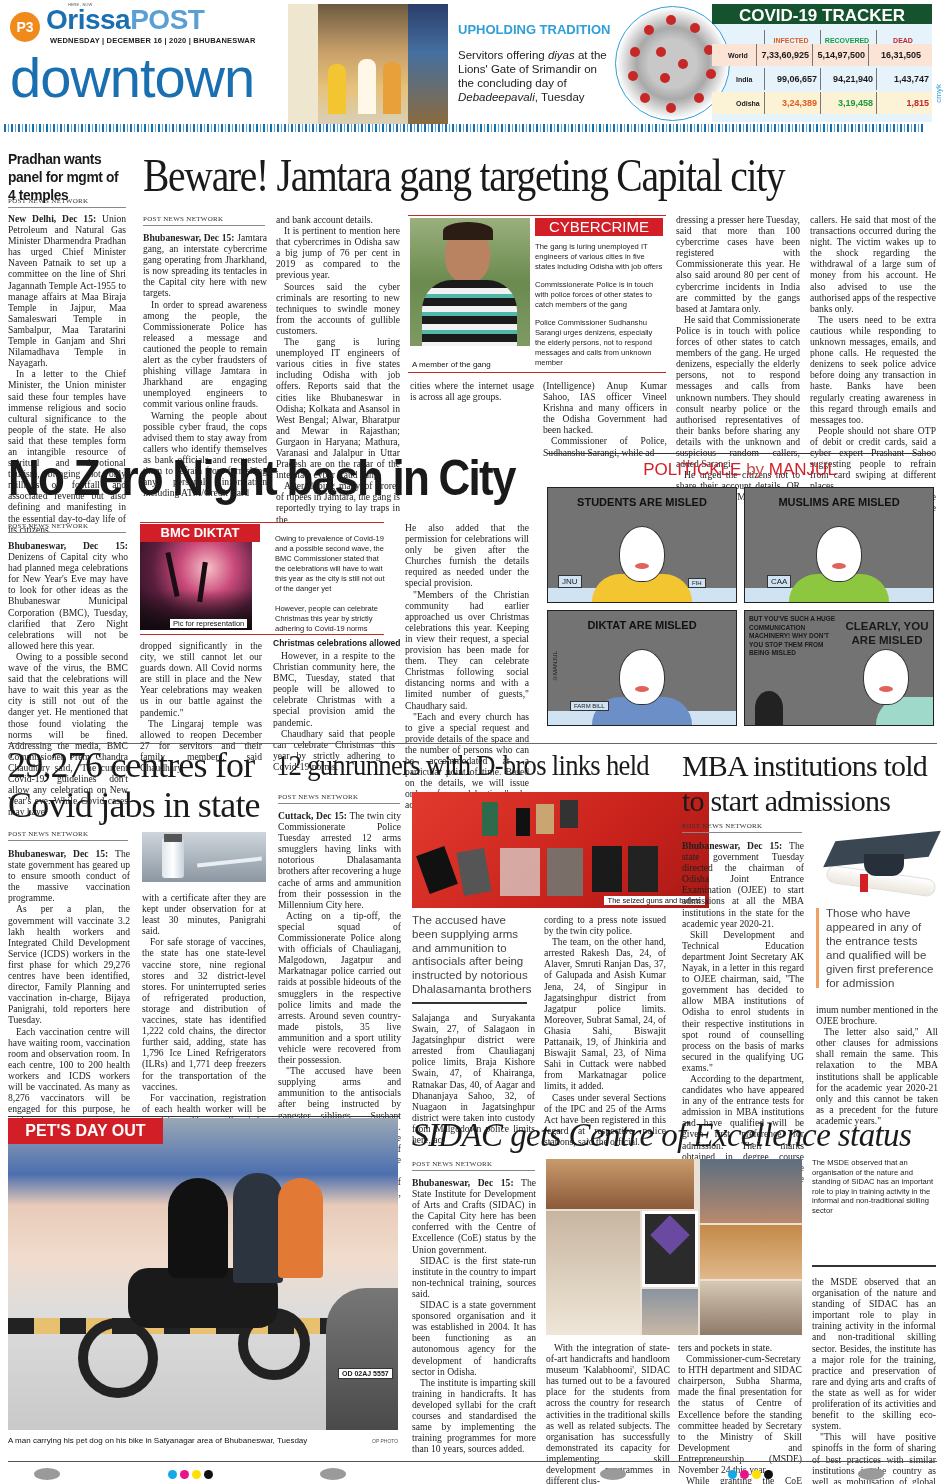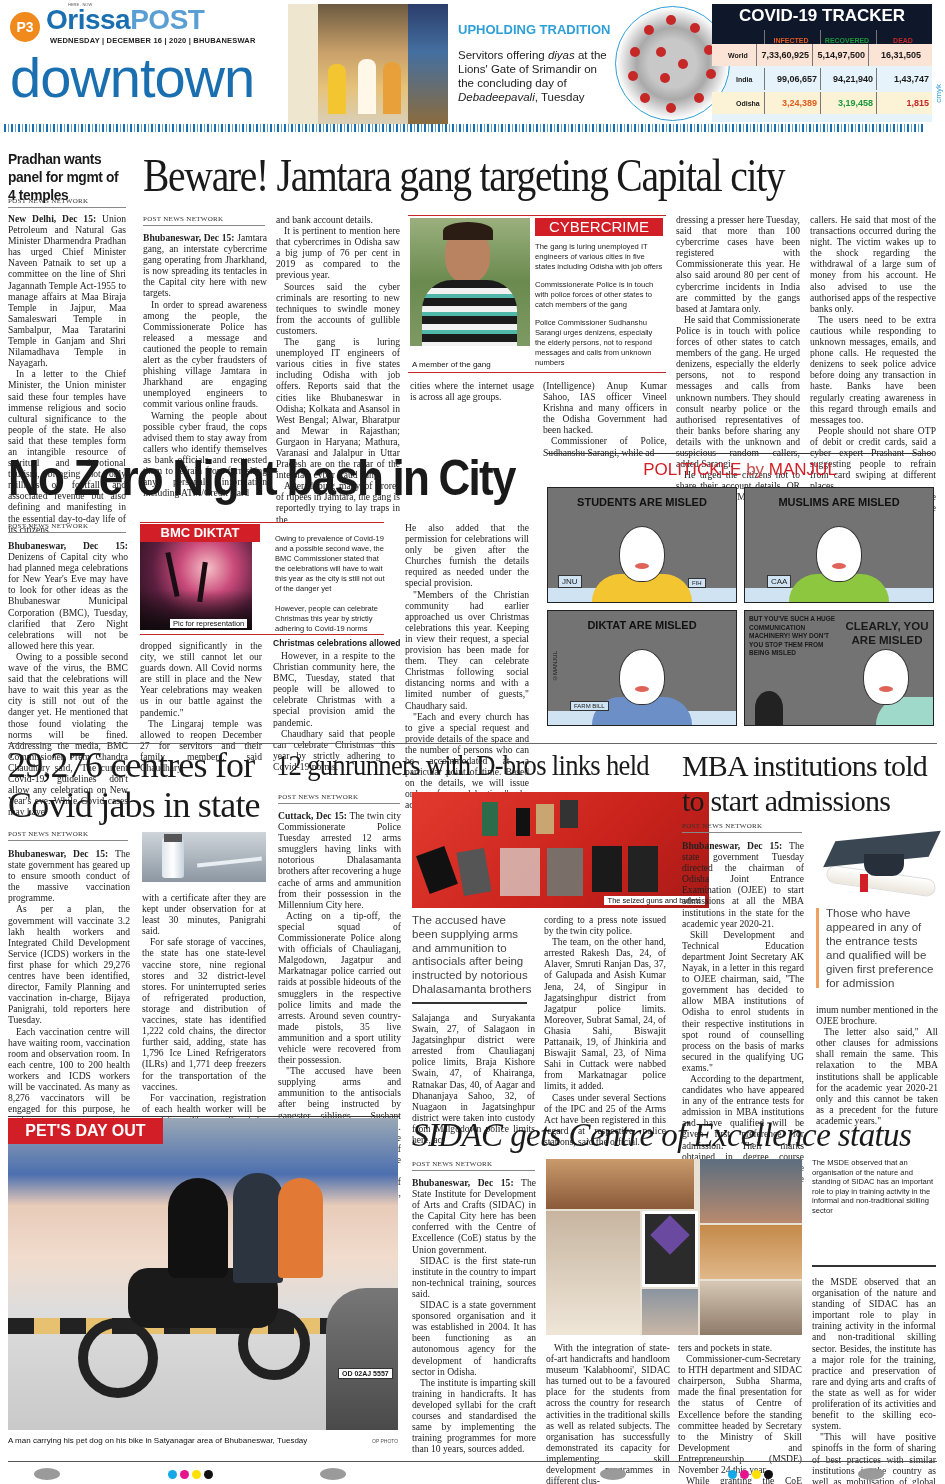--- a/index.html
+++ b/index.html
@@ -19,21 +19,21 @@
 .caption{font-family:"Liberation Sans",sans-serif;font-size:8px;color:#111}
 
 .p3badge{left:10px;top:12px;width:30px;height:30px;border-radius:50%;background:#f08a1c;color:#fff;font-family:"Liberation Sans",sans-serif;font-weight:bold;font-size:14px;line-height:30px;text-align:center}
 .logo{left:46px;top:4px;font-family:"Liberation Sans",sans-serif;font-weight:bold;font-size:28px;color:#1a6fb0;letter-spacing:-.5px}
 .logo .post{color:#5a9fd4}
 .dateline{left:50px;top:36px;font-family:"Liberation Sans",sans-serif;font-size:7.5px;font-weight:bold;color:#222;letter-spacing:.2px}
 .section{left:10px;top:48px;font-family:"Liberation Sans",sans-serif;font-size:56px;color:#1a6fb0;font-weight:normal;letter-spacing:-1px;line-height:60px}
 .stripe{left:4px;top:124px;width:920px;height:8px;background:repeating-linear-gradient(90deg,#1a6fb0 0 2px,#fff 2px 4px,#5a9fd4 4px 5px,#fff 5px 7px)}
 
 .tracker{left:712px;top:4px;width:220px;height:118px;background:#e6f3fb}
-.tracker-title{left:712px;top:4px;width:220px;height:40px;background:#0f172a;color:#fff;font-family:"Liberation Sans",sans-serif;font-weight:bold;font-size:17px;text-align:center;line-height:24px}
+.tracker-title{left:712px;top:4px;width:220px;height:20px;background:#14532d;color:#fff;font-family:"Liberation Sans",sans-serif;font-weight:bold;font-size:17px;text-align:center;line-height:24px}
 .trow{position:absolute;left:736px;width:196px;height:22px;font-family:"Liberation Sans",sans-serif;font-size:9px;font-weight:bold;display:flex;align-items:center}
 .trow .lbl{width:28px;font-size:7px}
 .trow .v{width:56px;text-align:right;padding-right:3px;border-left:1px solid #777;height:100%;line-height:22px}
 .virus{left:615px;top:6px;width:115px;height:115px;border-radius:50%;border:1.5px solid #2f9fd8;background:radial-gradient(circle at 50% 50%,#c8c8c8 0 30%,#a9a9a9 45%,#fff 70%)}
 .virus i{position:absolute;width:10px;height:10px;border-radius:50%;background:#c62828}
 
 .panel{position:absolute;border:1.5px solid #222;background:#737373;overflow:hidden}
 .panel .say{position:absolute;left:0;right:0;top:8px;text-align:center;font-family:"Liberation Sans",sans-serif;font-weight:bold;font-size:11px;color:#111}
 .panel .face{position:absolute;width:46px;height:56px;border-radius:50% 50% 45% 45%;background:#fff;border:1.5px solid #333;left:50%;margin-left:-23px;top:38px}
 .panel .face:after{content:"";position:absolute;left:15px;top:36px;width:14px;height:6px;border-radius:50%;background:#e0635a}
@@ -129,21 +129,21 @@
 <div class="photo" style="left:410px;top:218px;width:120px;height:128px;background:linear-gradient(180deg,#9bb07d,#6a8a4f 50%,#7e9a64)">
   <div class="abs" style="left:35px;top:10px;width:45px;height:55px;border-radius:45%;background:#b98362"></div>
   <div class="abs" style="left:33px;top:4px;width:50px;height:18px;border-radius:50% 50% 0 0;background:#2b1d14"></div>
   <div class="abs" style="left:12px;top:62px;width:95px;height:66px;border-radius:30px 30px 0 0;background:repeating-linear-gradient(180deg,#1b1b1b 0 8px,#f2f2f2 8px 14px,#4fb8a8 14px 18px)"></div>
 </div>
 <div class="abs caption" style="left:412px;top:360px">A member of the gang</div>
 <div class="redbar" style="left:535px;top:218px;width:128px;height:18px;font-size:15px;line-height:18px;font-weight:normal">CYBERCRIME</div>
 <div class="abs sans" style="left:535px;top:242px;width:130px;font-size:7.6px;line-height:10px;color:#222">
   <p style="margin-bottom:8px">The gang is luring unemployed IT engineers of various cities in five states including Odisha with job offers</p>
   <p style="margin-bottom:8px">Commissionerate Police is in touch with police forces of other states to catch members of the gang</p>
-  <p>Police Commissioner Sudhanshu Sarangi urges denizens, especially the elderly persons, not to respond messages and calls from unknown numbers</p>
+  <p>Police Commissioner Sudhanshu Sarangi urges denizens, especially the elderly persons, not to respond messages and calls from unknown member</p>
 </div>
 <div class="rule" style="left:408px;top:372px;width:258px;background:#c62828"></div>
 <div class="abs body" style="left:410px;top:380px;width:124px">
   <p class="first">cities where the internet usage is across all age groups.</p>
 </div>
 <div class="abs body" style="left:543px;top:380px;width:124px">
   <p class="first">(Intelligence) Anup Kumar Sahoo, IAS officer Vineel Krishna and many officers in the Odisha Government had been hacked.</p>
   <p>Commissioner of Police, Sudhanshu Sarangi, while ad-</p>
 </div>
 <div class="abs body" style="left:676px;top:214px;width:124px">

